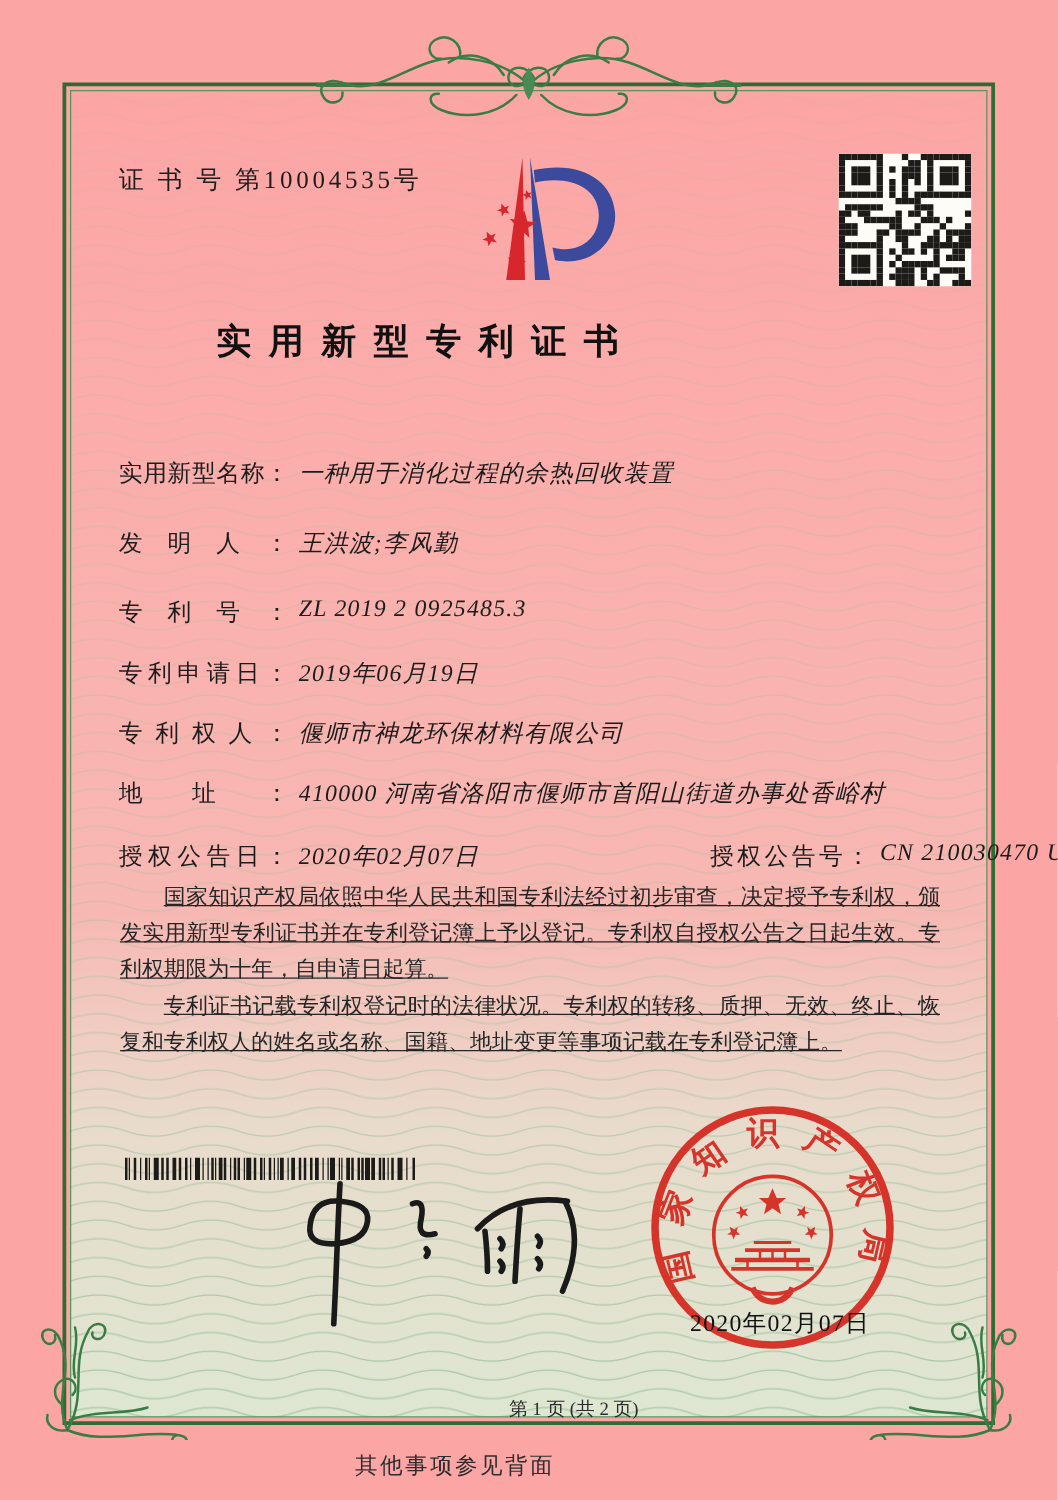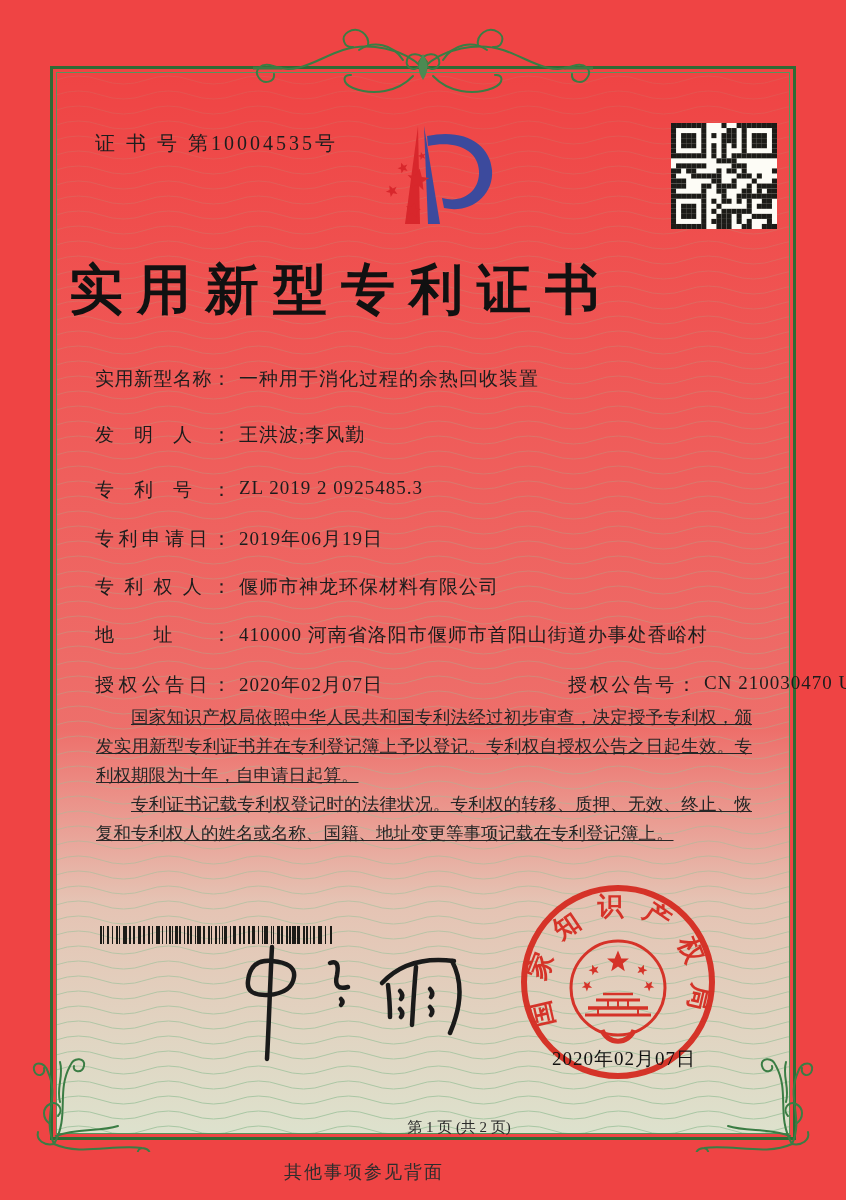--- a/index.html
+++ b/index.html
@@ -1,36 +1,36 @@
 <!DOCTYPE html>
 <html><head>
 <meta charset="utf-8">
 <style>
   html,body{margin:0;padding:0;}
   body{width:846px;height:1200px;background:#f8f3e0;overflow:hidden;
        font-family:"Liberation Serif","DejaVu Serif",serif;color:#222;}
-  .page{position:relative;width:846px;height:1200px;background:#ef4444;}
+  .page{position:relative;width:846px;height:1200px;background:#fca5a5;}
   
   .frame{position:absolute;left:50px;top:66px;width:746px;height:1074px;
          border:3px solid #2f6b35;box-sizing:border-box;}
   .frame-inner{position:absolute;left:3px;top:3px;right:3px;bottom:3px;
          border:1px solid #57945c;}
   .guilloche{position:absolute;left:56px;top:72px;width:734px;height:1062px;pointer-events:none;}
   .ornament-top{position:absolute;left:253px;top:26px;width:340px;height:84px;}
   .corner-fl{position:absolute;width:130px;height:120px;}
   .corner-fl.bl{left:30px;top:1032px;}
   .corner-fl.br{left:686px;top:1032px;transform:scaleX(-1);}
   .cert-no{position:absolute;left:95px;top:130px;font-size:20px;letter-spacing:3px;color:#1d1d1d;}
   .logo{position:absolute;left:352px;top:114px;width:150px;height:130px;}
   .qr{position:absolute;left:671px;top:123px;width:106px;height:106px;background:#fdfcf6;}
   .title{position:absolute;left:0;top:254px;width:682px;text-align:center;
-         font-size:54px;font-weight:bold;letter-spacing:14px;color:#111;}
+         font-size:28px;font-weight:bold;letter-spacing:14px;color:#111;}
   .field{position:absolute;left:95px;font-size:19px;white-space:nowrap;color:#1c1c1c;}
   .f-label{display:inline-block;width:136px;text-align:justify;text-align-last:justify;vertical-align:top;}
-  .f-value{margin-left:8px;letter-spacing:1px;}
+  .f-value{margin-left:8px;letter-spacing:1px;font-style:italic;}
   .grant-right{position:absolute;left:430px;top:0;font-size:19px;white-space:nowrap;margin-left:43px;}
   .grant-right .f-label{width:128px;}
   .body-text{position:absolute;left:96px;top:703px;width:656px;font-size:17.5px;
              line-height:1.66;color:#262626;text-align:justify;text-decoration:underline;}
   .body-text p{margin:0;text-indent:2em;}
   .barcode{position:absolute;left:100px;top:926px;width:234px;height:18px;}
   .signer{position:absolute;left:95px;top:993px;font-size:20px;color:#1b1b1b;line-height:1.7;}
   .signature{position:absolute;left:210px;top:933px;width:280px;height:140px;}
   .seal{position:absolute;left:512px;top:876px;width:212px;height:212px;opacity:.93;}
   .seal-date{position:absolute;left:522px;top:1046px;width:204px;text-align:center;

